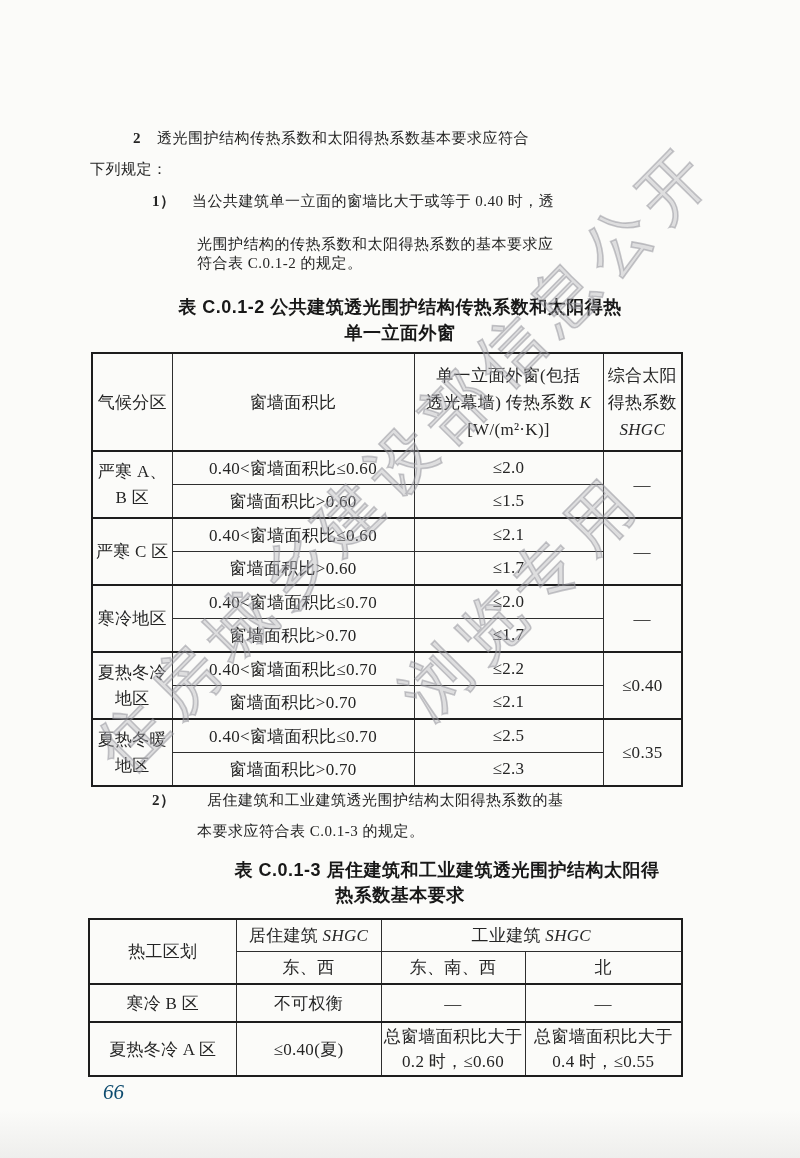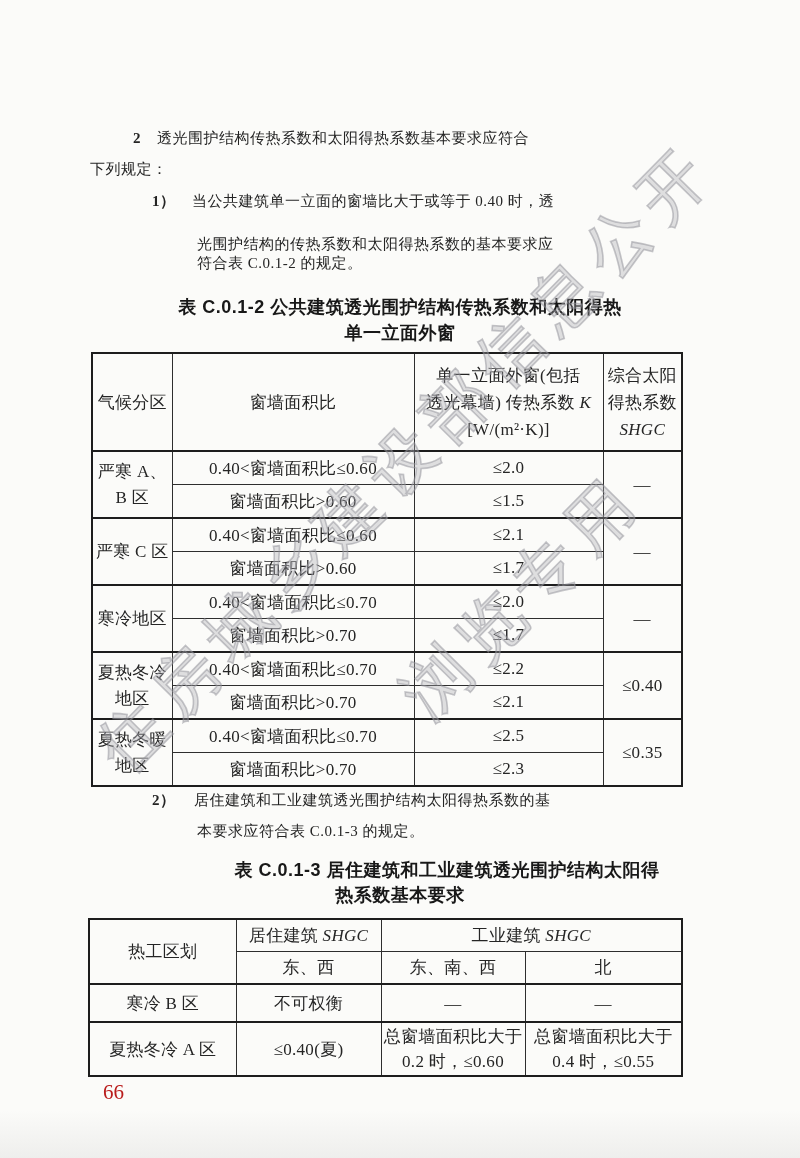--- a/index.html
+++ b/index.html
@@ -45,21 +45,21 @@
   .wm { position:absolute; z-index:6; pointer-events:none; white-space:nowrap;
     font-family:"Liberation Sans","DejaVu Sans",sans-serif;
     color:rgba(168,168,174,0.34);
     -webkit-text-stroke:1.6px rgba(148,148,155,0.52);
     text-align:center; }
   #wm1 { left:-16px; top:417px; width:836px; font-size:66px; letter-spacing:11px;
     transform:rotate(-45.5deg); transform-origin:center; }
   #wm2 { left:370px; top:555px; width:297px; font-size:66px; letter-spacing:11px;
     transform:rotate(-45.5deg); transform-origin:center; }
 
-  .pagenum { position:absolute; left:103px; top:1080px; font-size:21px; color:#b91c1c; }
+  .pagenum { position:absolute; left:103px; top:1080px; font-size:21px; font-style:italic; color:#0c4a6e; }
 
   .scan-shade { position:absolute; left:0; right:0; bottom:0; height:48px;
     background:linear-gradient(to bottom, rgba(0,0,0,0), rgba(125,125,125,0.10)); }
 </style>
 </head>
 <body>
 
 <div class="page">
 
   <div class="bline" style="left:133px; top:124px;">
@@ -164,21 +164,21 @@
       <td rowspan="2">≤0.35</td>
     </tr>
     <tr class="data">
       <td>窗墙面积比&gt;0.70</td>
       <td>≤2.3</td>
     </tr>
   </tbody>
     </table>
 
   <div class="bline marker" style="left:152px; top:786px;">2）</div>
-  <div class="bline" style="left:194px; top:786px;">居住建筑和工业建筑透光围护结构太阳得热系数的基</div>
+  <div class="bline" style="left:207px; top:786px;">居住建筑和工业建筑透光围护结构太阳得热系数的基</div>
   <div class="bline" style="left:197px; top:817px;">本要求应符合表 C.0.1-3 的规定。</div>
 
   <div class="tcap" style="top:858px;margin-left:47px;">表 C.0.1-3  居住建筑和工业建筑透光围护结构太阳得</div>
   <div class="tcap" style="top:883px;">热系数基本要求</div>
 
   <table id="table2">
     <colgroup>
         <col style="width:147px">
         <col style="width:145px">
         <col style="width:144px">

